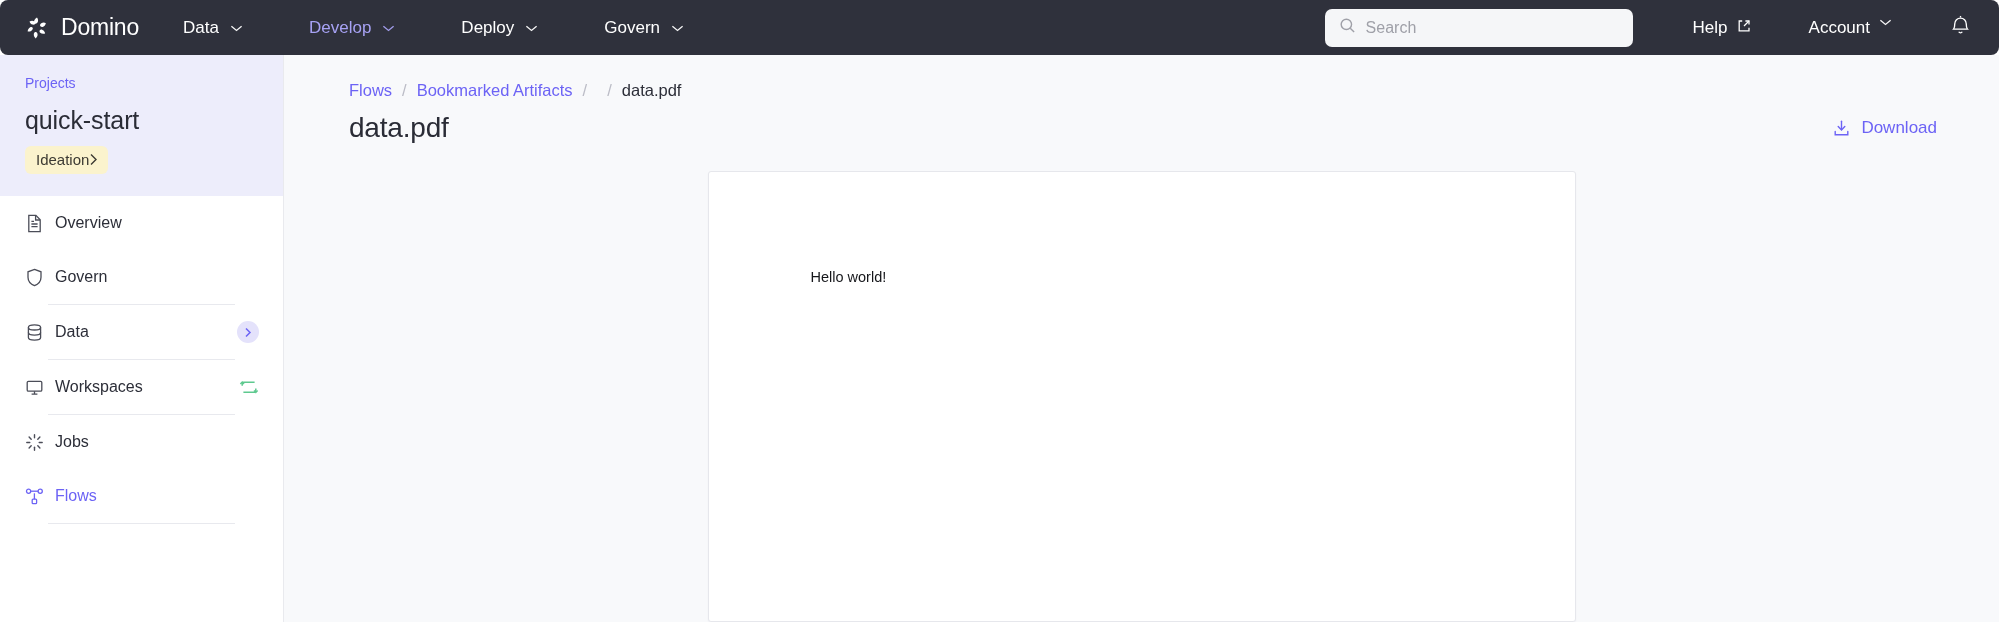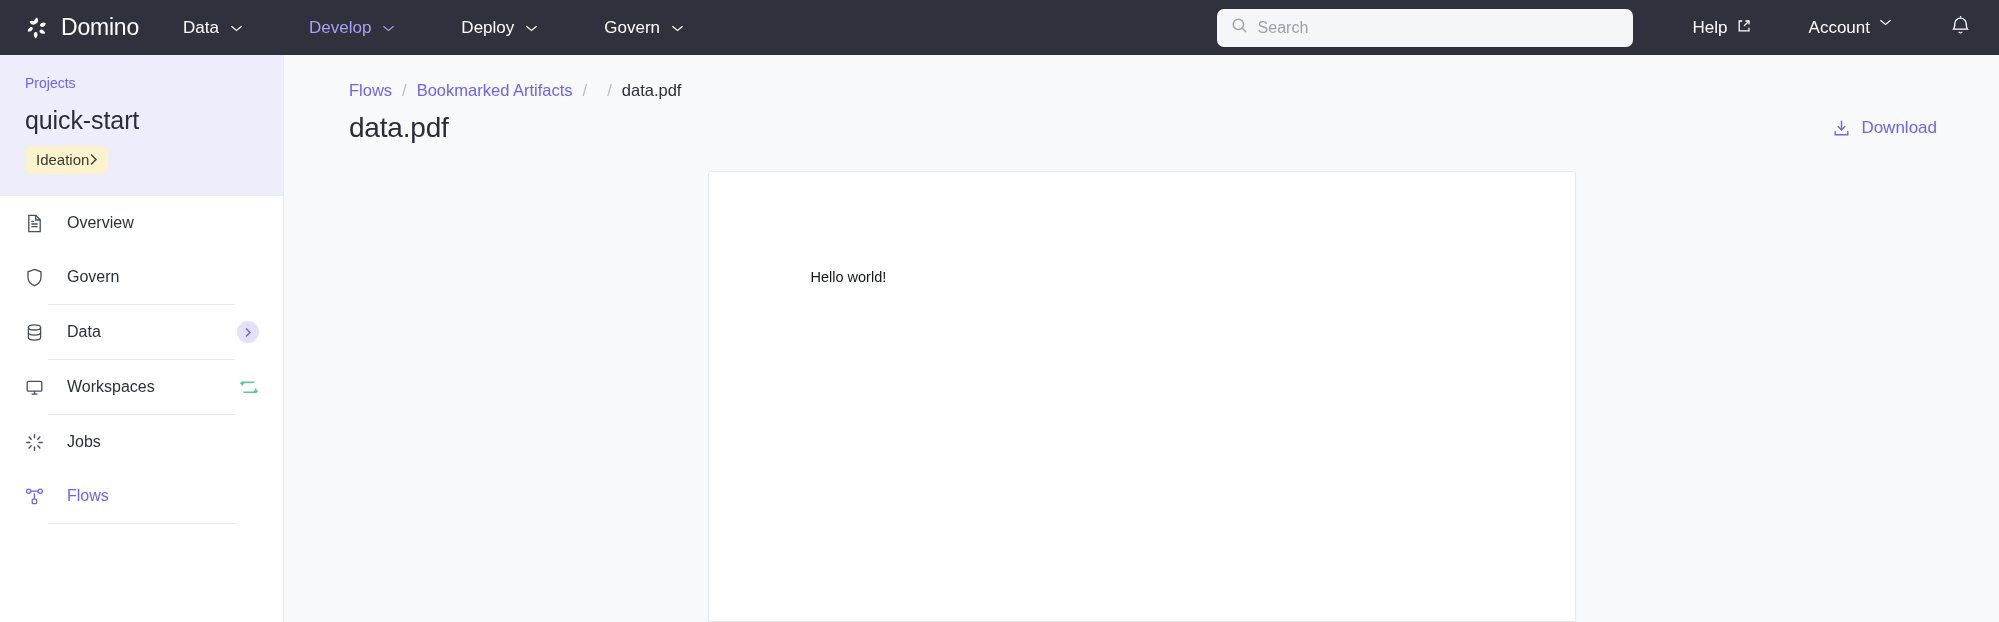--- a/index.html
+++ b/index.html
@@ -11,39 +11,40 @@
   }
   .app { width: 1999px; height: 622px; display: flex; flex-direction: column; }
 
   
   .topbar {
     height: 55px; flex: 0 0 55px;
     background: #2f313c;
     display: flex; align-items: center;
     padding: 0 28px 0 24px;
     position: relative;
+    border-radius: 8px;
   }
   .brand { display: flex; align-items: center; gap: 11px; margin-right: 44px; }
   .brand-logo { width: 26px; height: 26px; display: block; }
   .brand-name { color: #ffffff; font-size: 23px; letter-spacing: -0.2px; }
 
   .nav-items { display: flex; align-items: center; }
   .nav-item {
     display: flex; align-items: center; gap: 11px;
     color: #ffffff; font-size: 17px;
     padding: 6px 0; margin-right: 66px;
     cursor: pointer; white-space: nowrap;
   }
   .nav-item.active { color: #a7a2f4; }
   .chev { width: 13px; height: 8px; display: block; opacity: 0.95; }
 
   .spacer { flex: 1 1 auto; }
 
   .search-box {
-    width: 416px; height: 38px;
+    width: 308px; height: 38px;
     background: #f5f6f8; border-radius: 7px;
     display: flex; align-items: center; gap: 10px;
     padding: 0 14px;
     margin-right: 60px;
   }
   .search-ico { width: 17px; height: 17px; flex: 0 0 17px; }
   .search-ph { color: #9fa0a8; font-size: 16px; }
 
   .right-item {
     display: flex; align-items: flex-start; gap: 9px;
@@ -76,21 +77,21 @@
     display: inline-flex; align-items: center; 
     background: #fbf3cd; color: #3c3a32;
     border-radius: 6px; padding: 5px 10px 6px 11px;
     font-size: 15px; cursor: pointer;
   }
   .badge-chev { width: 9px; height: 13px; display: block; }
 
   .sb-list { padding: 0 24px; }
   .sb-item {
     display: flex; align-items: center;
-    height: 54px; cursor: pointer; gap: 22px;
+    height: 54px; cursor: pointer; gap: 10px;
   }
   .sb-ico { width: 21px; height: 21px; flex: 0 0 21px; display: block; }
   .sb-label { font-size: 16px; color: #2c2e38; flex: 1 1 auto; }
   .sb-item.active .sb-label { color: #6c63f5; }
   .sb-divider { height: 1px; background: #e8e9ee; margin: 0 24px; }
 
   .data-badge {
     width: 22px; height: 22px; border-radius: 50%;
     background: #e4e2fb;
     display: flex; align-items: center; justify-content: center;

